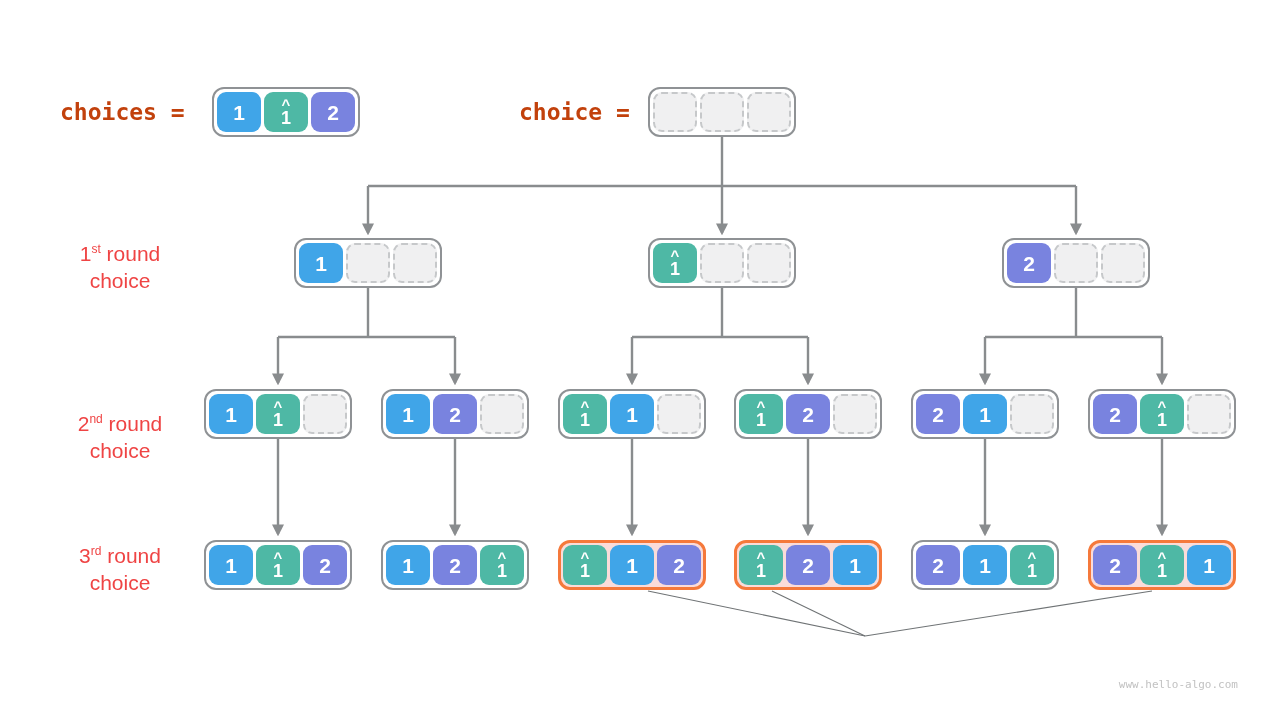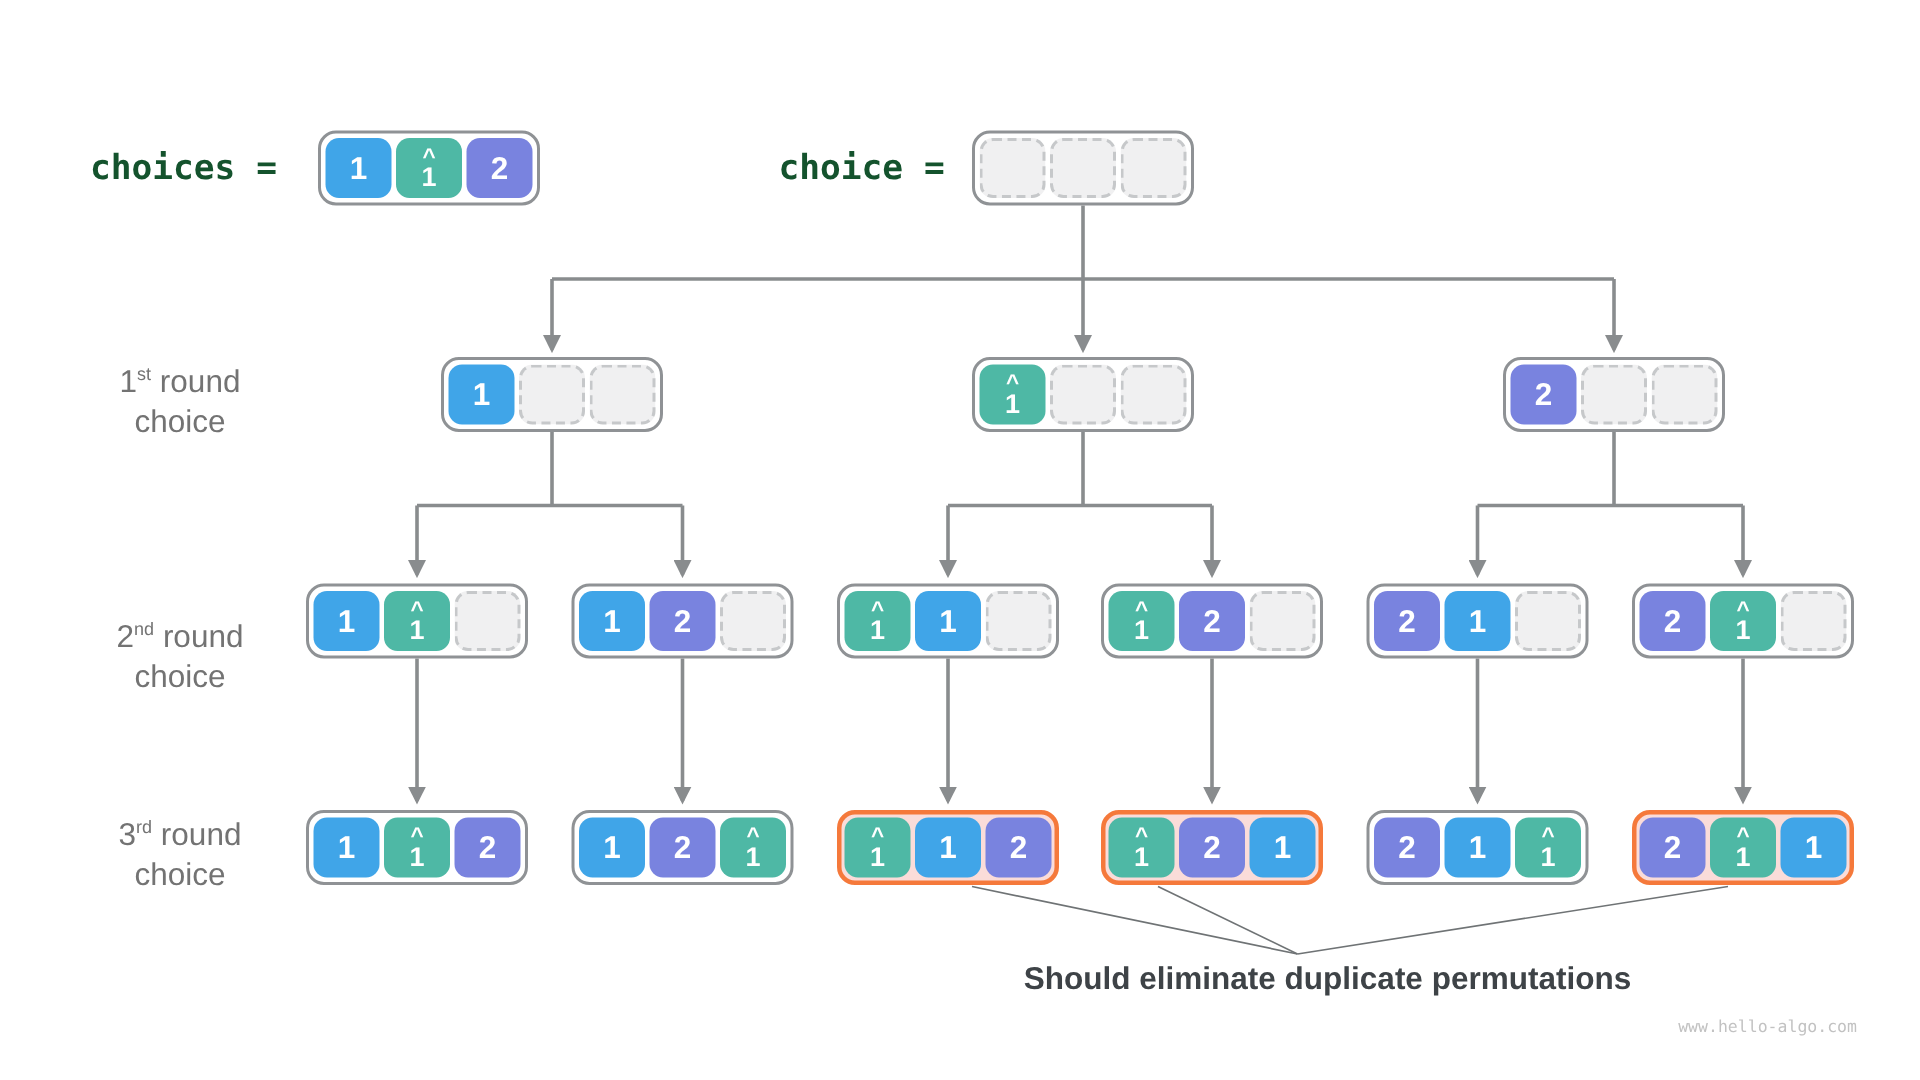--- a/index.html
+++ b/index.html
@@ -6,21 +6,21 @@
   .stage{
     position:relative;width:1280px;height:720px;background:#ffffff;overflow:hidden;
     font-family:"Liberation Sans", sans-serif;
   }
   svg.connectors{position:absolute;left:0;top:0;width:1280px;height:720px;}
 
   
   .hdr-label{
     position:absolute;
     font-family:"DejaVu Sans Mono", monospace;
-    font-weight:bold;font-size:23px;color:#14532d;white-space:nowrap;
+    font-weight:bold;font-size:23px;color:#c2410c;white-space:nowrap;
   }
   .choices-label{left:60px;top:99px;}
   .state-label{left:519px;top:99px;}
 
   
   .node{
     position:absolute;box-sizing:border-box;
     width:148px;height:50px;
     background:#ffffff;border:2px solid #8F9295;border-radius:12px;
     display:flex;align-items:center;justify-content:center;gap:3px;
@@ -37,21 +37,21 @@
   .cell.blue{background:#40A5E8;}
   .cell.teal{background:#4EB8A5;}
   .cell.purple{background:#7983DF;}
   .cell .num{font-size:21px;line-height:1;}
   .cell.hat-cell .num{font-size:18px;}
   .cell .hat{font-size:15px;line-height:1;margin-bottom:-3px;font-weight:bold;}
 
   
   .row-label{
     position:absolute;left:30px;width:180px;text-align:center;
-    color:#737373;font-size:21px;line-height:27px;
+    color:#ef4444;font-size:21px;line-height:27px;
   }
   .row-label sup{font-size:12px;}
   .row-label-1{top:236px;}
   .row-label-2{top:406px;}
   .row-label-3{top:538px;}
 
   .annotation{
     position:absolute;left:885px;top:641px;transform:translateX(-50%);
     font-size:21px;font-weight:bold;color:#3E4347;white-space:nowrap;
   }
@@ -291,15 +291,14 @@
         <div class="cell teal hat-cell">
           <span class="hat">^</span>
           <span class="num">1</span>
         </div>
         <div class="cell blue">
           <span class="num">1</span>
         </div>
       </div>
     </div>
 
-  <div class="annotation">Should eliminate duplicate permutations</div>
   <div class="watermark">www.hello-algo.com</div>
 </div>
 
 </body></html>

